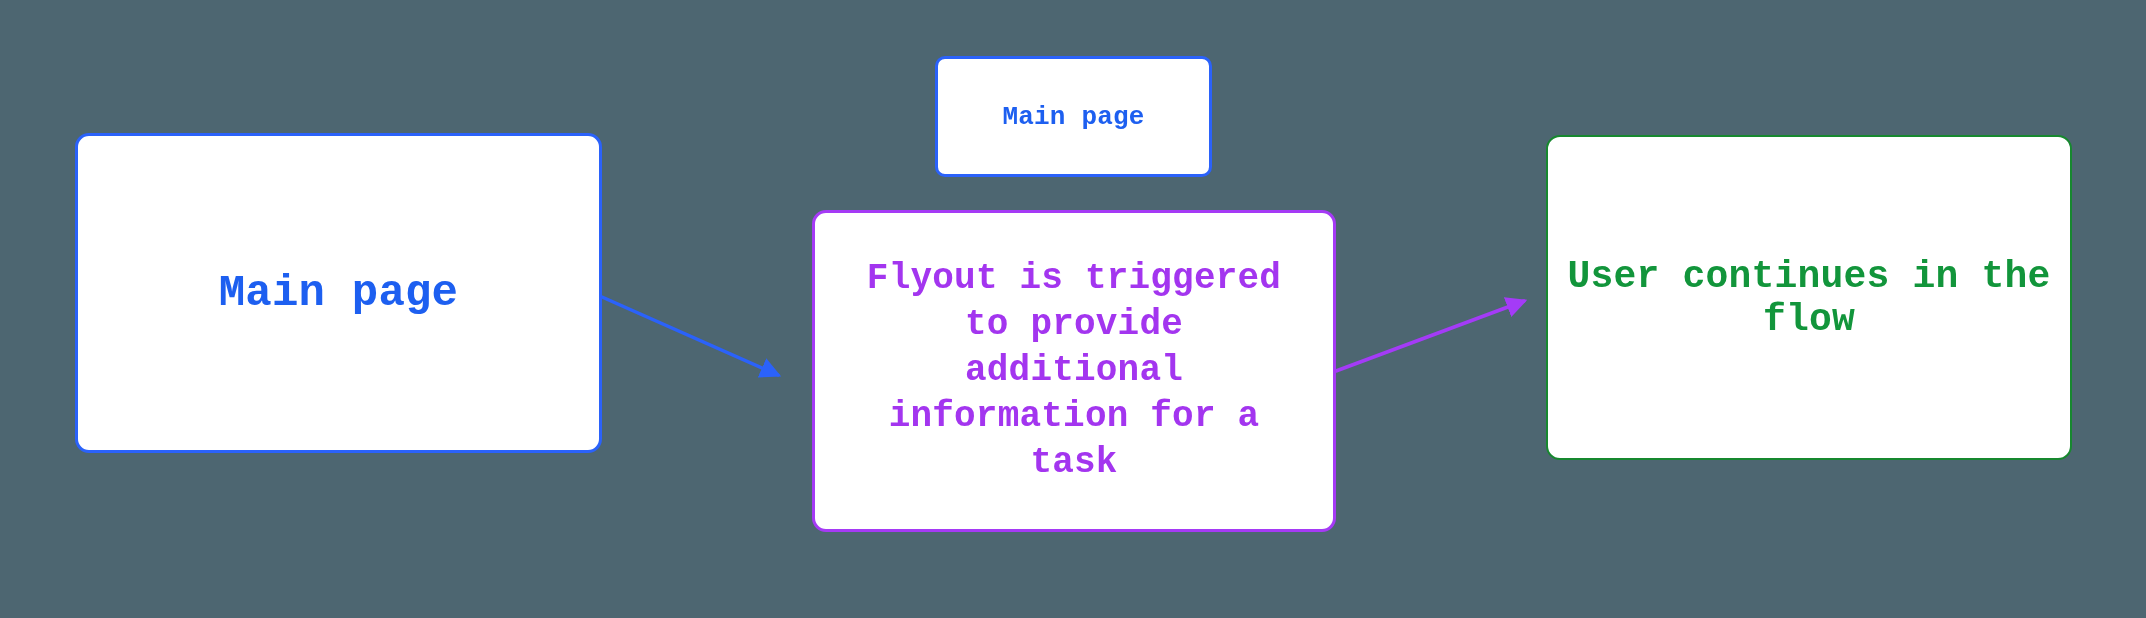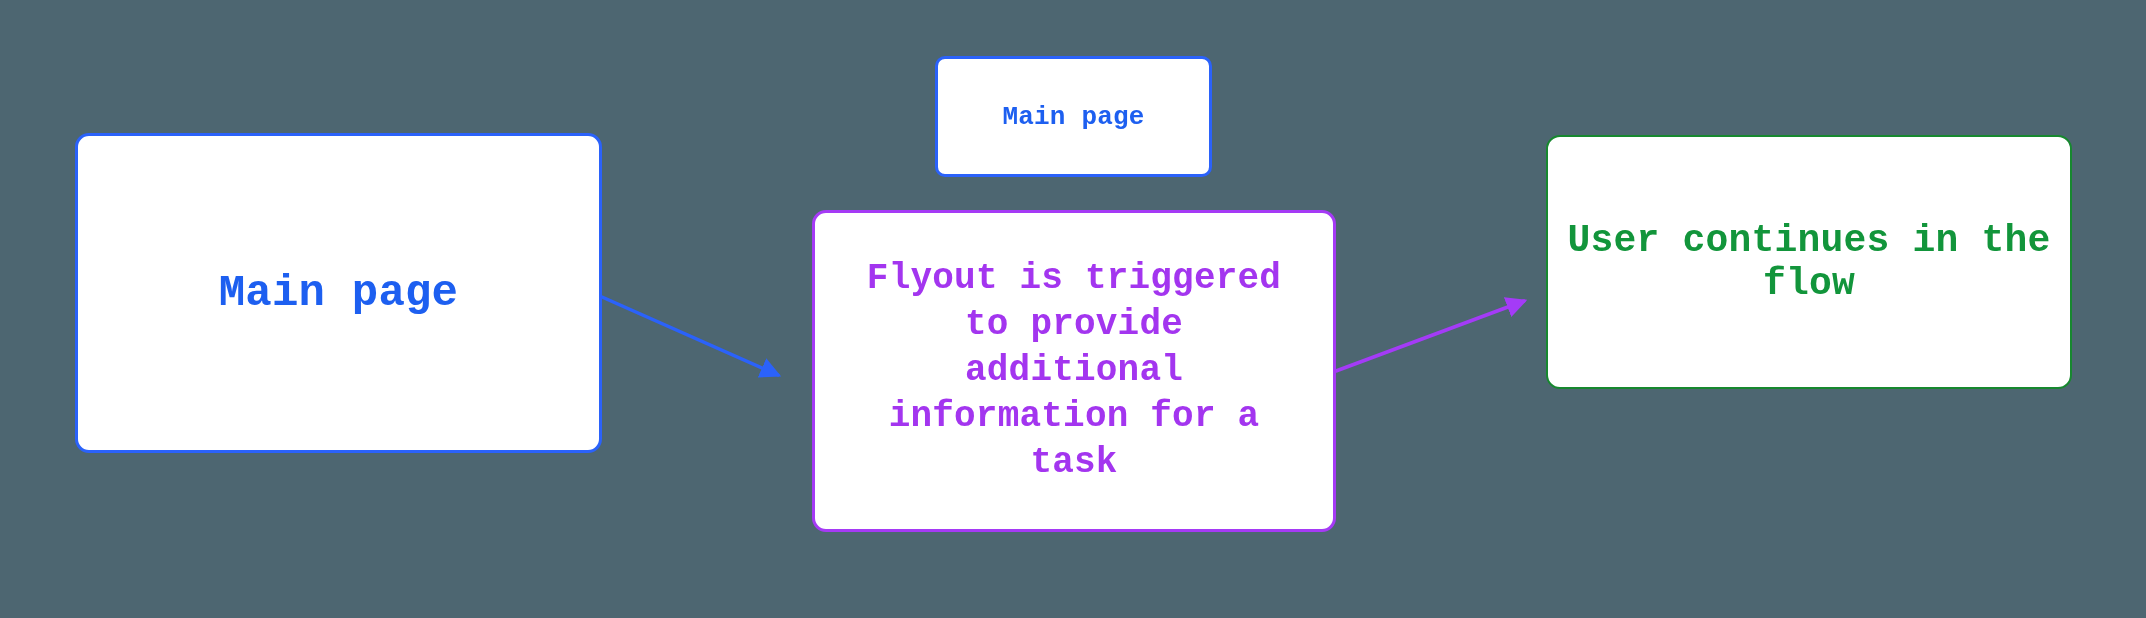--- a/index.html
+++ b/index.html
@@ -78,21 +78,21 @@
   }
   .node-flyout .node-label {
     font-size: 36px;
     line-height: 1.28;
     width: 440px;
   }
   .node-user-flow {
     left: 1546px;
     top: 135px;
     width: 526px;
-    height: 254px;
+    height: 325px;
     border-width: 2px;
   }
   .node-user-flow .node-label {
     font-size: 38px;
   }
 </style>
 </head>
 <body>
 
 <div class="canvas" style="background-color: rgb(77, 102, 113);">

